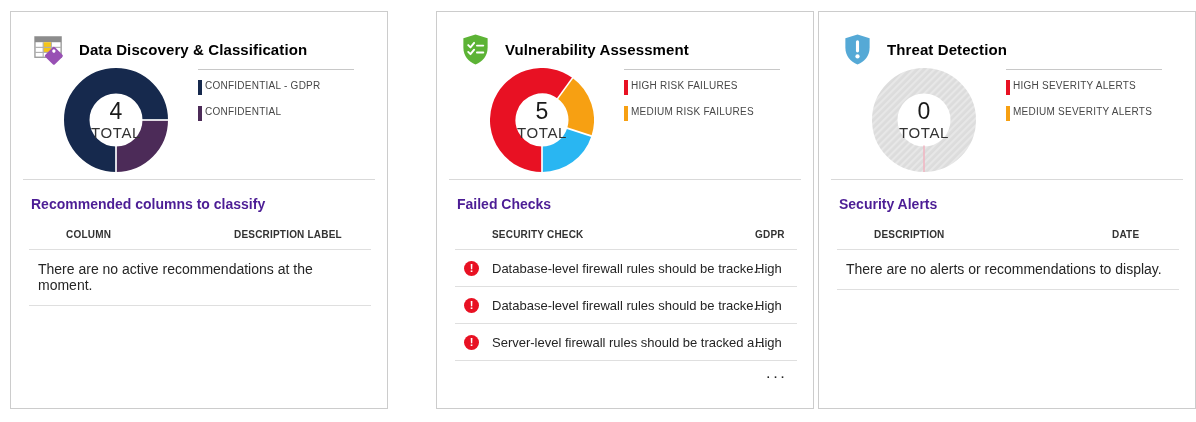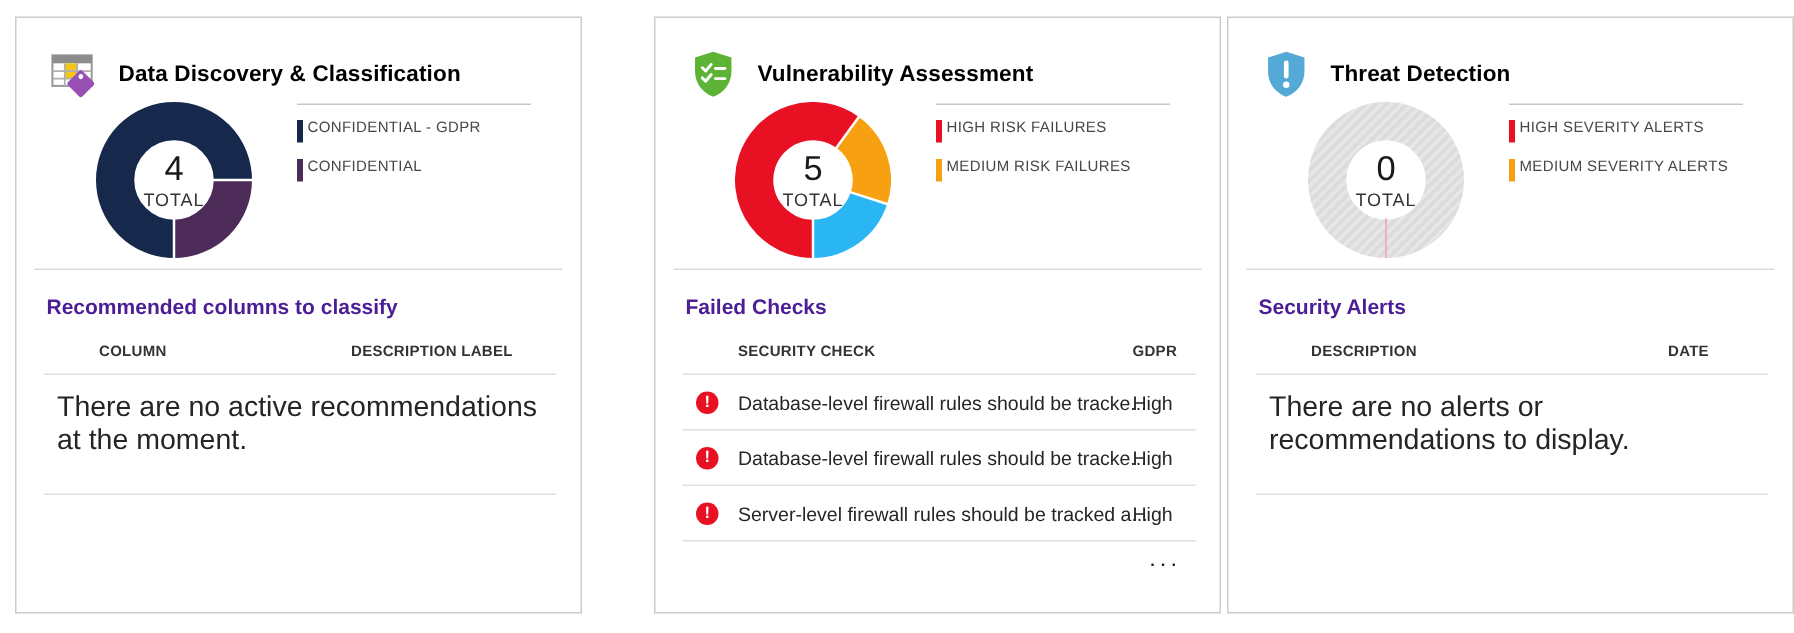--- a/index.html
+++ b/index.html
@@ -11,39 +11,39 @@
   .card-header{display:flex;align-items:center;gap:13px;padding:20px 0 0 22px;height:34px;}
   .hdr-icon{width:33px;height:33px;flex:0 0 auto;}
   .hdr-icon svg{width:100%;height:100%;display:block;}
   .card-title{margin:0;font-size:15px;font-weight:700;color:#000;letter-spacing:0.1px;}
 
   .chart-row{position:relative;height:113px;margin-top:0;}
   .donut-wrap{position:absolute;left:53px;top:2px;width:104px;height:104px;}
   .donut-wrap svg{position:absolute;left:0;top:0;width:100%;height:100%;}
   .donut-center{position:absolute;inset:0;display:flex;flex-direction:column;align-items:center;justify-content:center;pointer-events:none;}
   .donut-total{font-size:23px;font-weight:400;color:#1a1a1a;line-height:1.05;}
-  .donut-total-label{font-size:12px;color:#333;letter-spacing:0.6px;margin-top:1px;text-align:right;}
+  .donut-total-label{font-size:15px;color:#333;letter-spacing:0.6px;margin-top:1px;text-align:right;}
 
   .legend{position:absolute;left:187px;top:3px;width:156px;border-top:1px solid #c8c8c8;padding-top:10px;}
   .legend-item{display:flex;align-items:flex-start;gap:3px;margin-bottom:11px;}
   .legend-swatch{width:4px;height:15px;flex:0 0 auto;}
   .legend-label{font-size:10px;color:#474747;letter-spacing:0.25px;white-space:nowrap;}
 
   .card-body{position:absolute;top:167px;left:0;right:0;}
   .big-divider{border-top:1px solid #d9d9d9;margin:0 12px;}
   .section-title{margin:16px 20px 0;font-size:14px;font-weight:700;color:#4c1d95;}
 
   .tbl{margin:13px 16px 0 18px;font-size:13px;color:#252525;}
   .thead{position:relative;height:24px;border-bottom:1px solid #dfdfdf;text-decoration:underline;}
   .th{position:absolute;top:4px;font-size:10px;font-weight:700;color:#333;letter-spacing:0.2px;}
   .th-a{left:37px;}
   .c1 .th-b{left:205px;}
   .c2 .th-b{left:300px;}
   .c3 .th-b{left:275px;}
-  .empty-row{border-bottom:1px solid #dfdfdf;padding:11px 0 24px 9px;font-size:19px;color:#252525;}
+  .empty-row{border-bottom:1px solid #dfdfdf;padding:11px 0 12px 9px;font-size:14px;color:#252525;}
 
   .check-row{position:relative;display:flex;align-items:center;height:36px;border-bottom:1px solid #dfdfdf;}
   .err-badge{width:15px;height:15px;border-radius:50%;background:#e81123;color:#fff;font-size:11px;font-weight:700;line-height:15px;text-align:center;margin-left:9px;flex:0 0 auto;}
   .check-text{margin-left:13px;white-space:nowrap;}
   .risk-val{position:absolute;left:300px;}
   .more-row{text-align:right;padding:7px 9px 0 0;font-size:11px;font-weight:700;letter-spacing:4px;color:#222;cursor:pointer;}
 </style>
 </head>
 <body>
 

